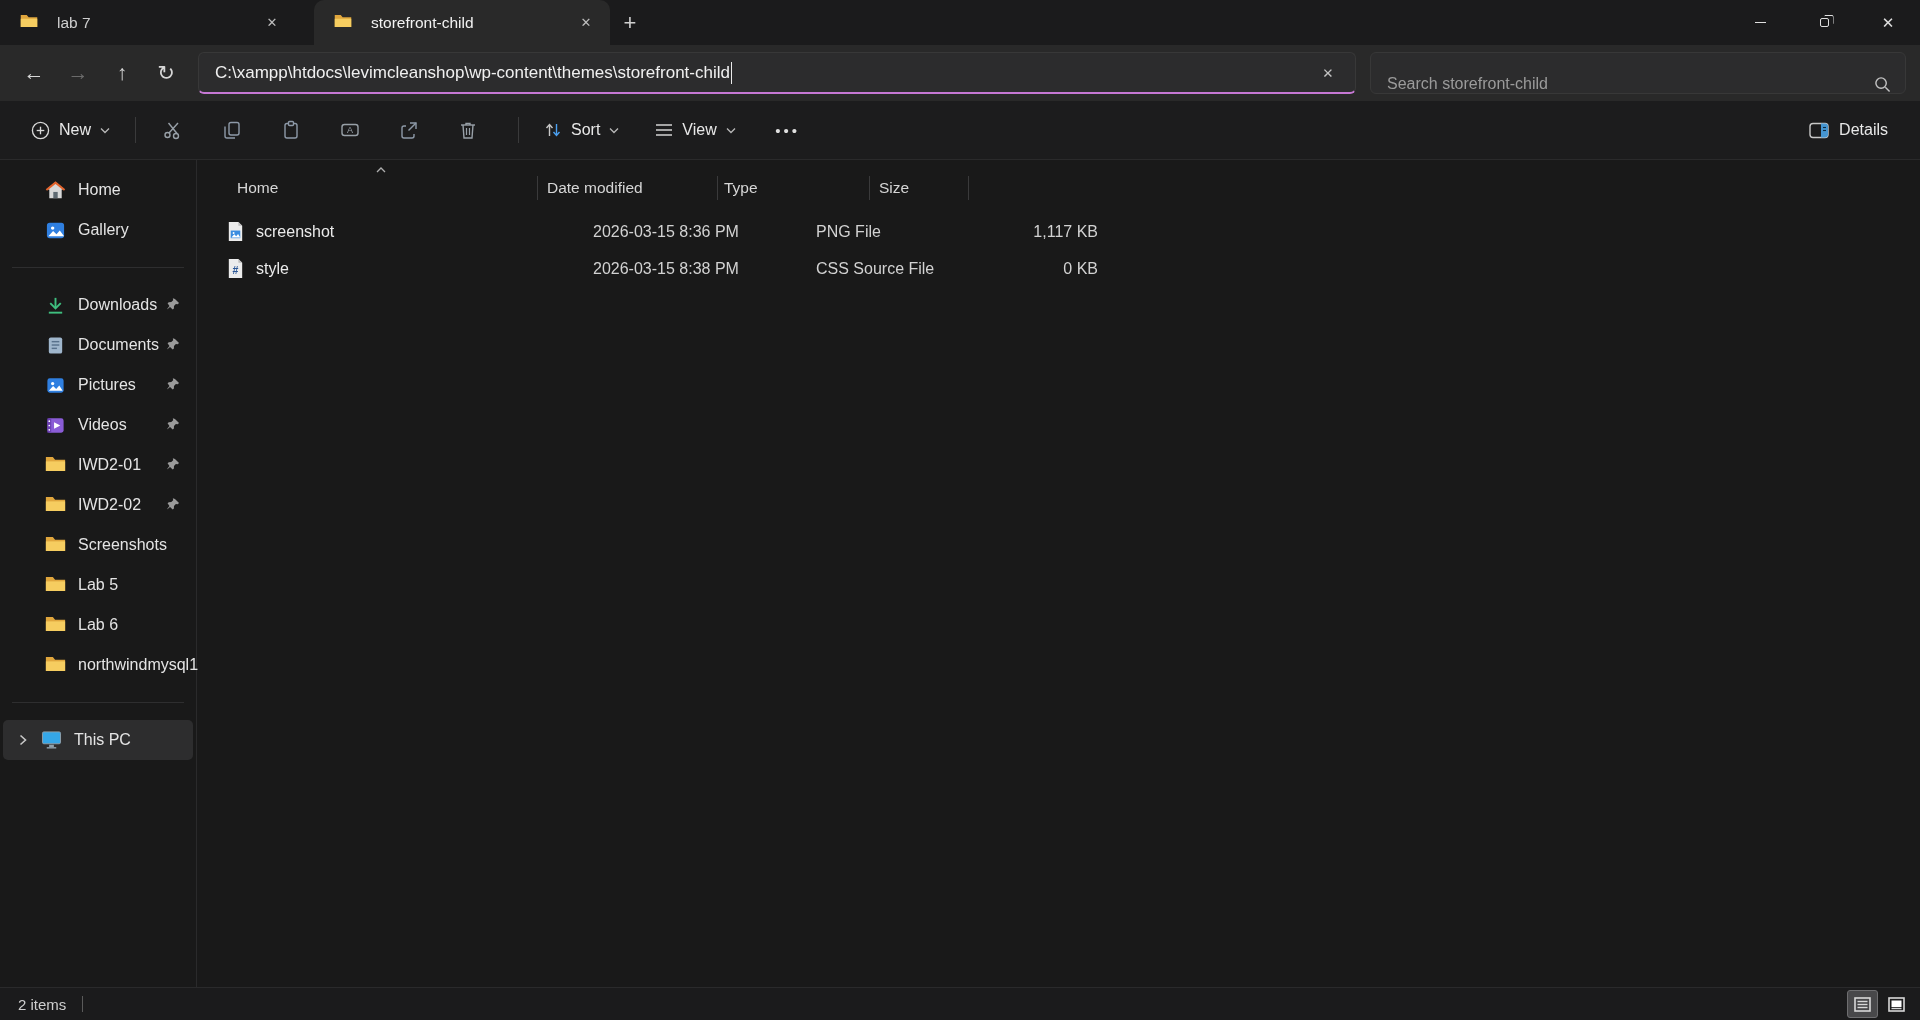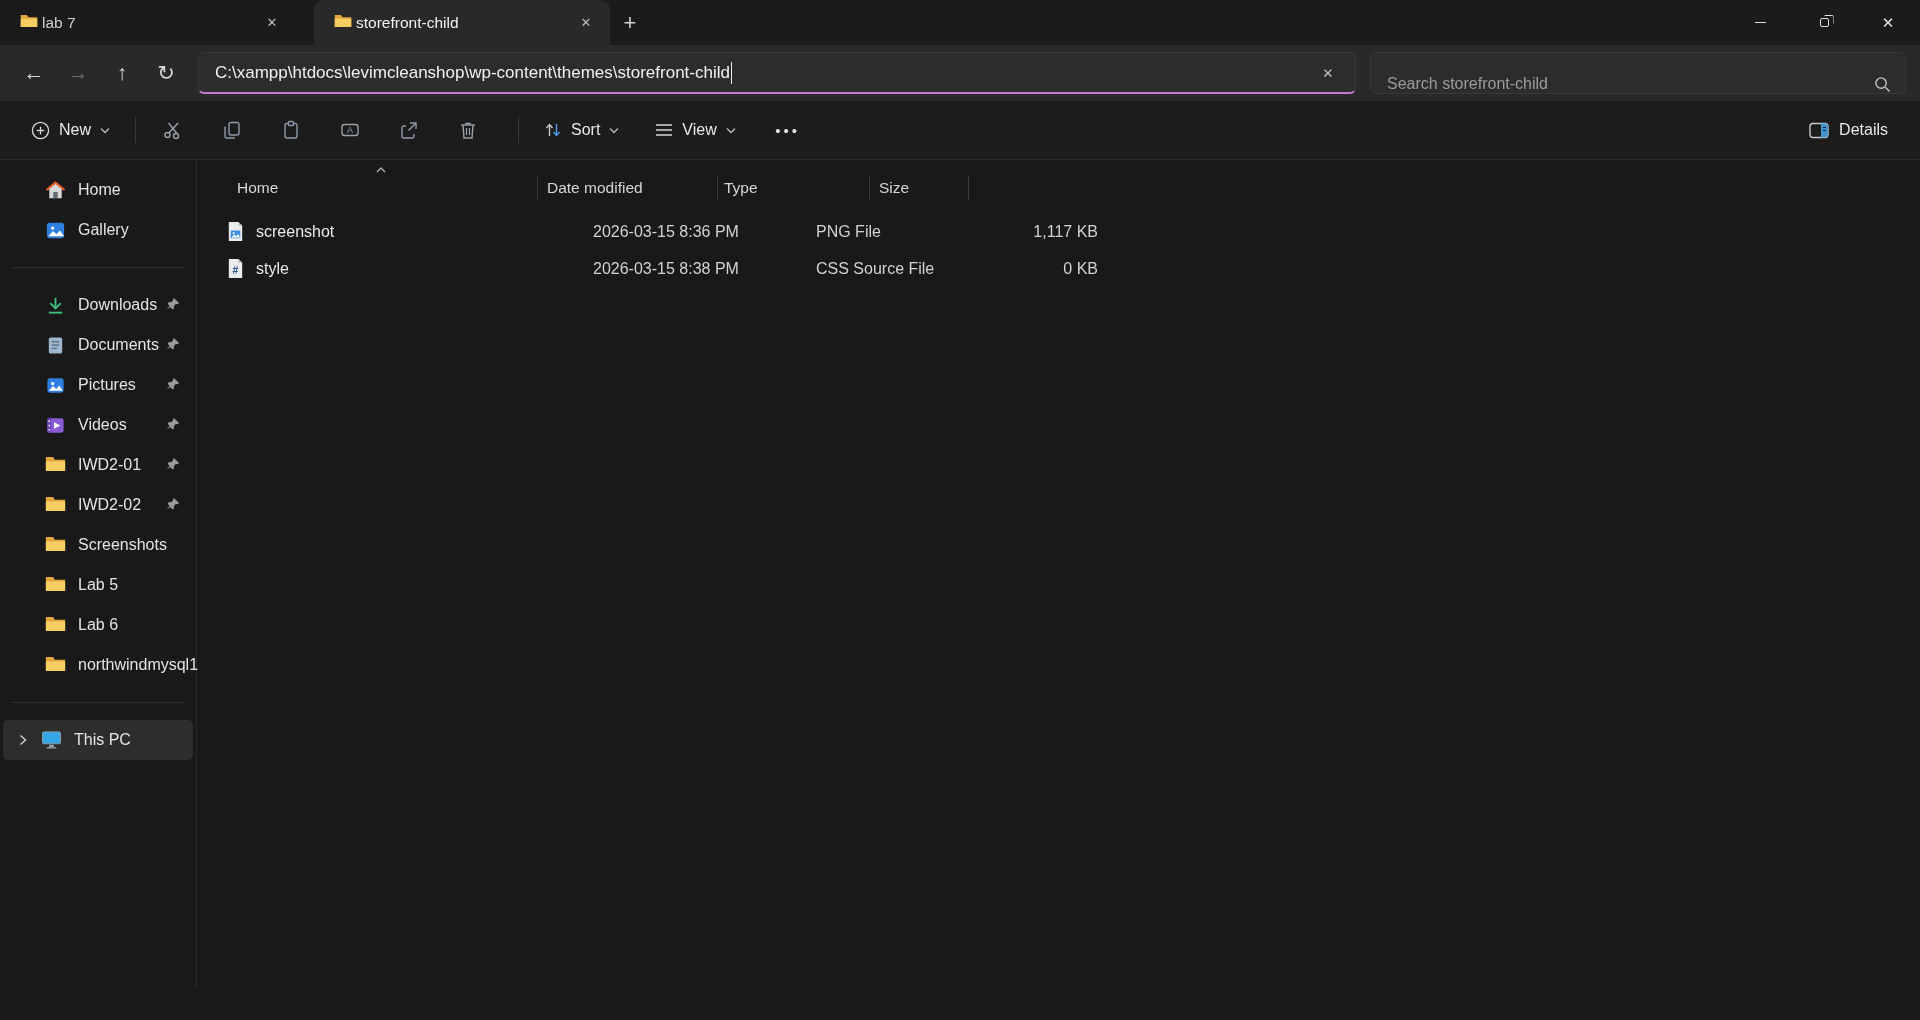--- a/index.html
+++ b/index.html
@@ -5,21 +5,21 @@
   * { margin:0; padding:0; box-sizing:border-box; }
   html,body { background:#0f0f0f; }
   .window {
     position:relative; width:1920px; height:1020px; overflow:hidden;
     background:#191919; color:#e6e6e6;
     font-family:"Liberation Sans","DejaVu Sans",sans-serif; font-size:16px;
   }
   
   .tabbar { position:absolute; top:0; left:0; right:0; height:45px; background:#1b1b1c; display:flex; align-items:stretch; }
   .tab { display:flex; align-items:center; padding:0 10px 0 20px; width:296px; color:#cfcfcf; }
-  .tab .tab-label { flex:1; margin-left:4px; font-size:15.5px; white-space:nowrap; overflow:hidden; }
+  .tab .tab-label { flex:1; margin-left:19px; font-size:15.5px; white-space:nowrap; overflow:hidden; }
   .tab.active { background:#292929; border-radius:10px 10px 0 0; margin-left:18px; color:#f2f2f2; }
   .tab-close { width:28px; height:28px; display:flex; align-items:center; justify-content:center; font-size:13px; color:#bdbdbd; border-radius:4px; }
   .newtab-btn { width:40px; height:45px; display:flex; align-items:center; justify-content:center; font-size:22px; color:#cfcfcf; font-weight:300; }
   .win-controls { position:absolute; right:0; top:0; height:45px; display:flex; }
   .win-btn { width:64px; height:45px; display:flex; align-items:center; justify-content:center; color:#e0e0e0; }
   .min-glyph { width:11px; height:1px; background:#e0e0e0; }
   .restore-glyph { position:relative; width:9px; height:9px; border:1px solid #e0e0e0; border-radius:2px; background:#1b1b1c; }
   .restore-glyph::before { content:""; position:absolute; left:2px; top:-4px; width:9px; height:9px; border:1px solid #e0e0e0; border-radius:2px; clip-path:polygon(20% 0,100% 0,100% 80%,80% 80%,80% 20%,20% 20%); }
   .close-glyph { font-size:15px; font-weight:300; }
   
@@ -433,14 +433,35 @@
           </span>
           <span class="f-name">style</span>
         </div>
         <div class="col-date">2026-03-15 8:38 PM</div>
         <div class="col-type">CSS Source File</div>
         <div class="col-size">0 KB</div>
       </div>
     </div>
   </div>
 
+  <div class="statusbar">
+    <span>2 items</span>
+    <span class="status-sep"></span>
+    <div class="view-toggles">
+      <div class="vt-btn active">
+        <svg width="17" height="15" viewBox="0 0 17 15">
+            <rect x="1" y="1" width="15" height="13" fill="none" stroke="#d8d8d8" stroke-width="1.6"></rect>
+            <line x1="3.5" y1="4.5" x2="13.5" y2="4.5" stroke="#d8d8d8" stroke-width="1.4"></line>
+            <line x1="3.5" y1="7.5" x2="13.5" y2="7.5" stroke="#d8d8d8" stroke-width="1.4"></line>
+            <line x1="3.5" y1="10.5" x2="13.5" y2="10.5" stroke="#d8d8d8" stroke-width="1.4"></line>
+          </svg>
+      </div>
+      <div class="vt-btn">
+        <svg width="17" height="15" viewBox="0 0 17 15">
+            <rect x="1" y="1" width="15" height="13" fill="none" stroke="#d8d8d8" stroke-width="1.6"></rect>
+            <rect x="3.5" y="3.5" width="10" height="6.5" fill="#fff"></rect>
+            <line x1="3.5" y1="11.5" x2="13.5" y2="11.5" stroke="#d8d8d8" stroke-width="1.4"></line>
+          </svg>
+      </div>
+    </div>
+  </div>
 
 </div>
 
 </body></html>

